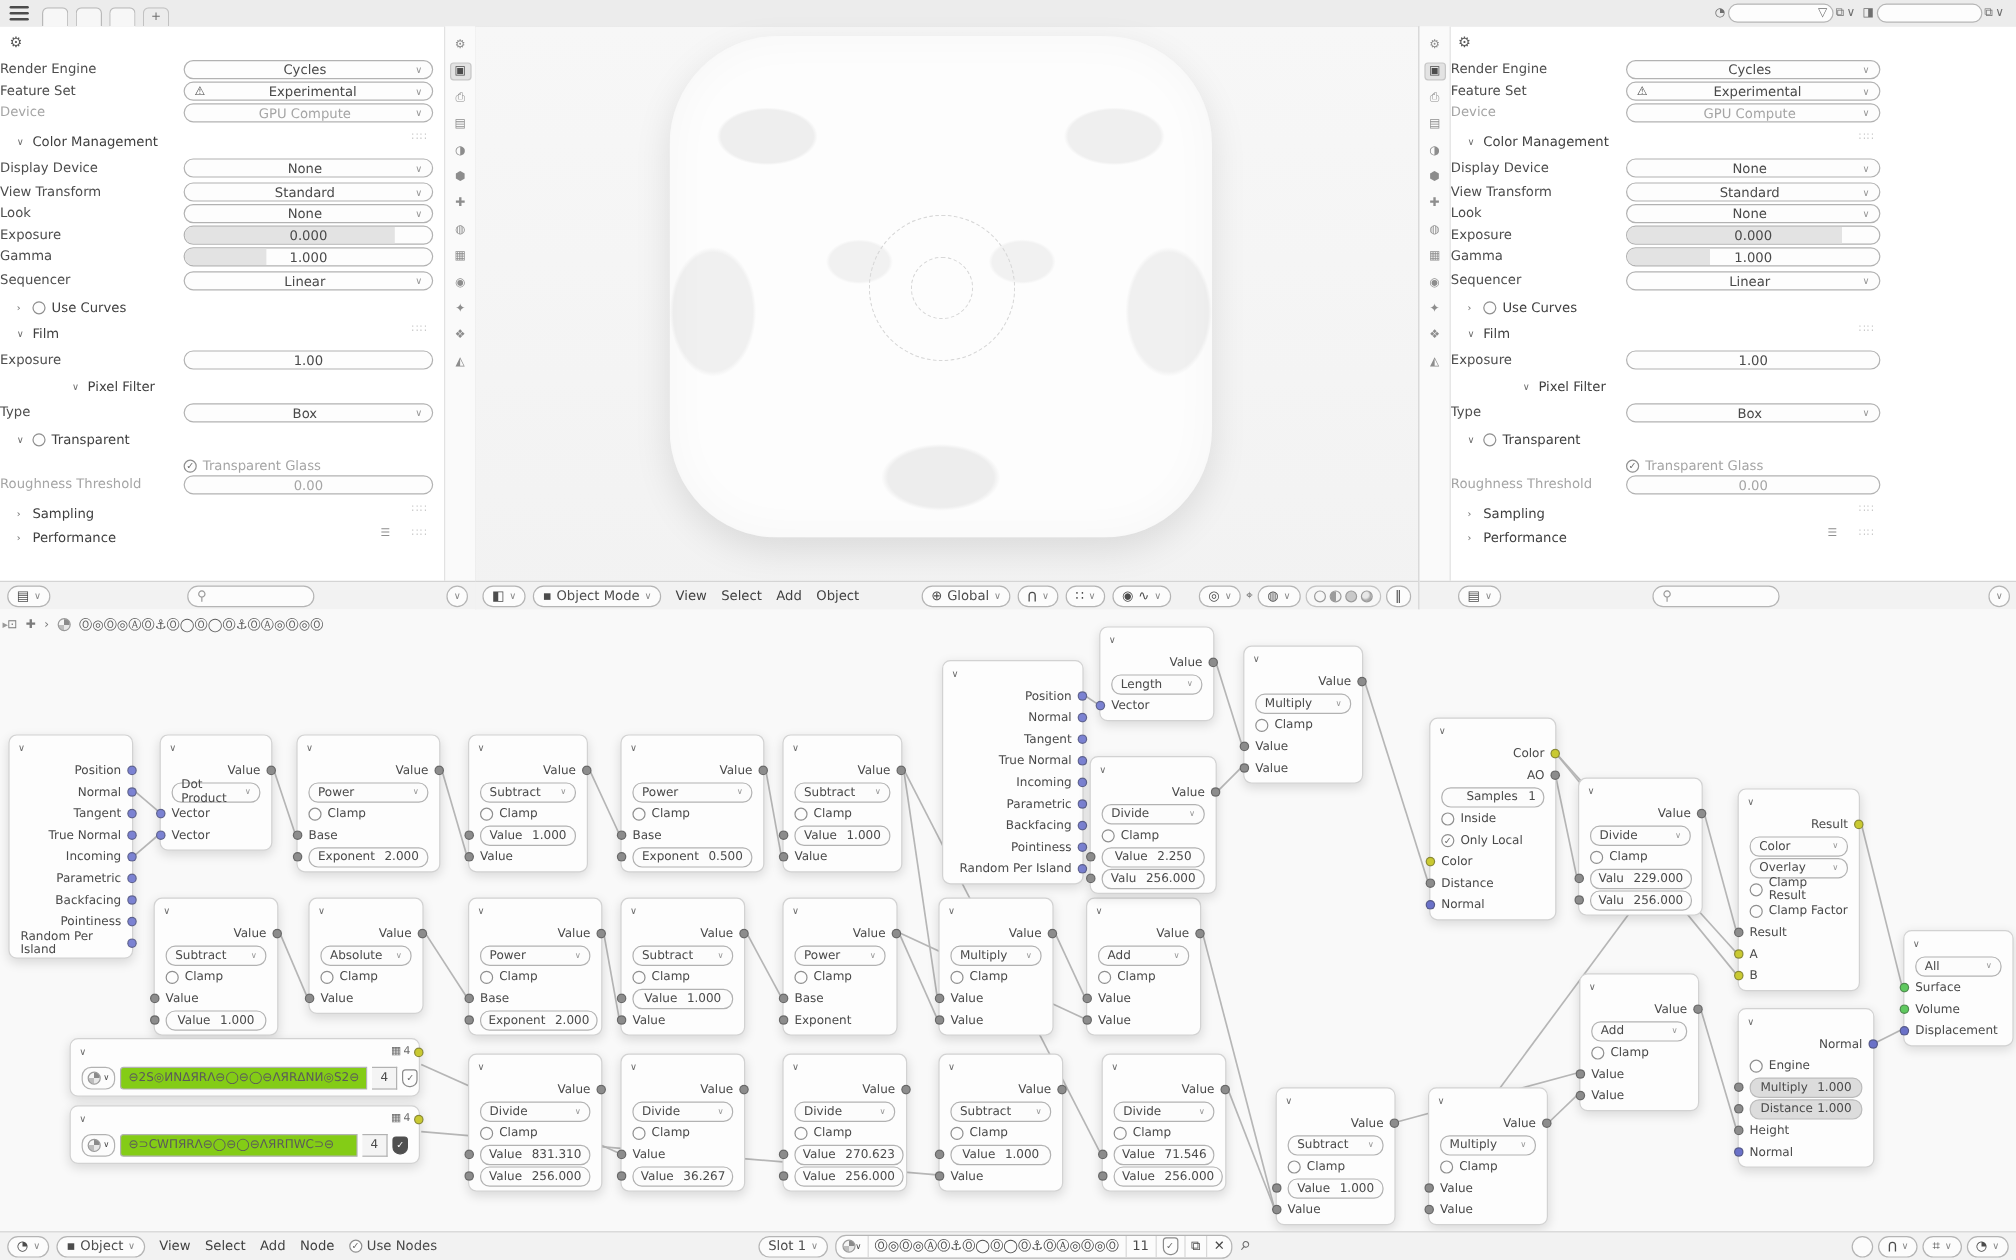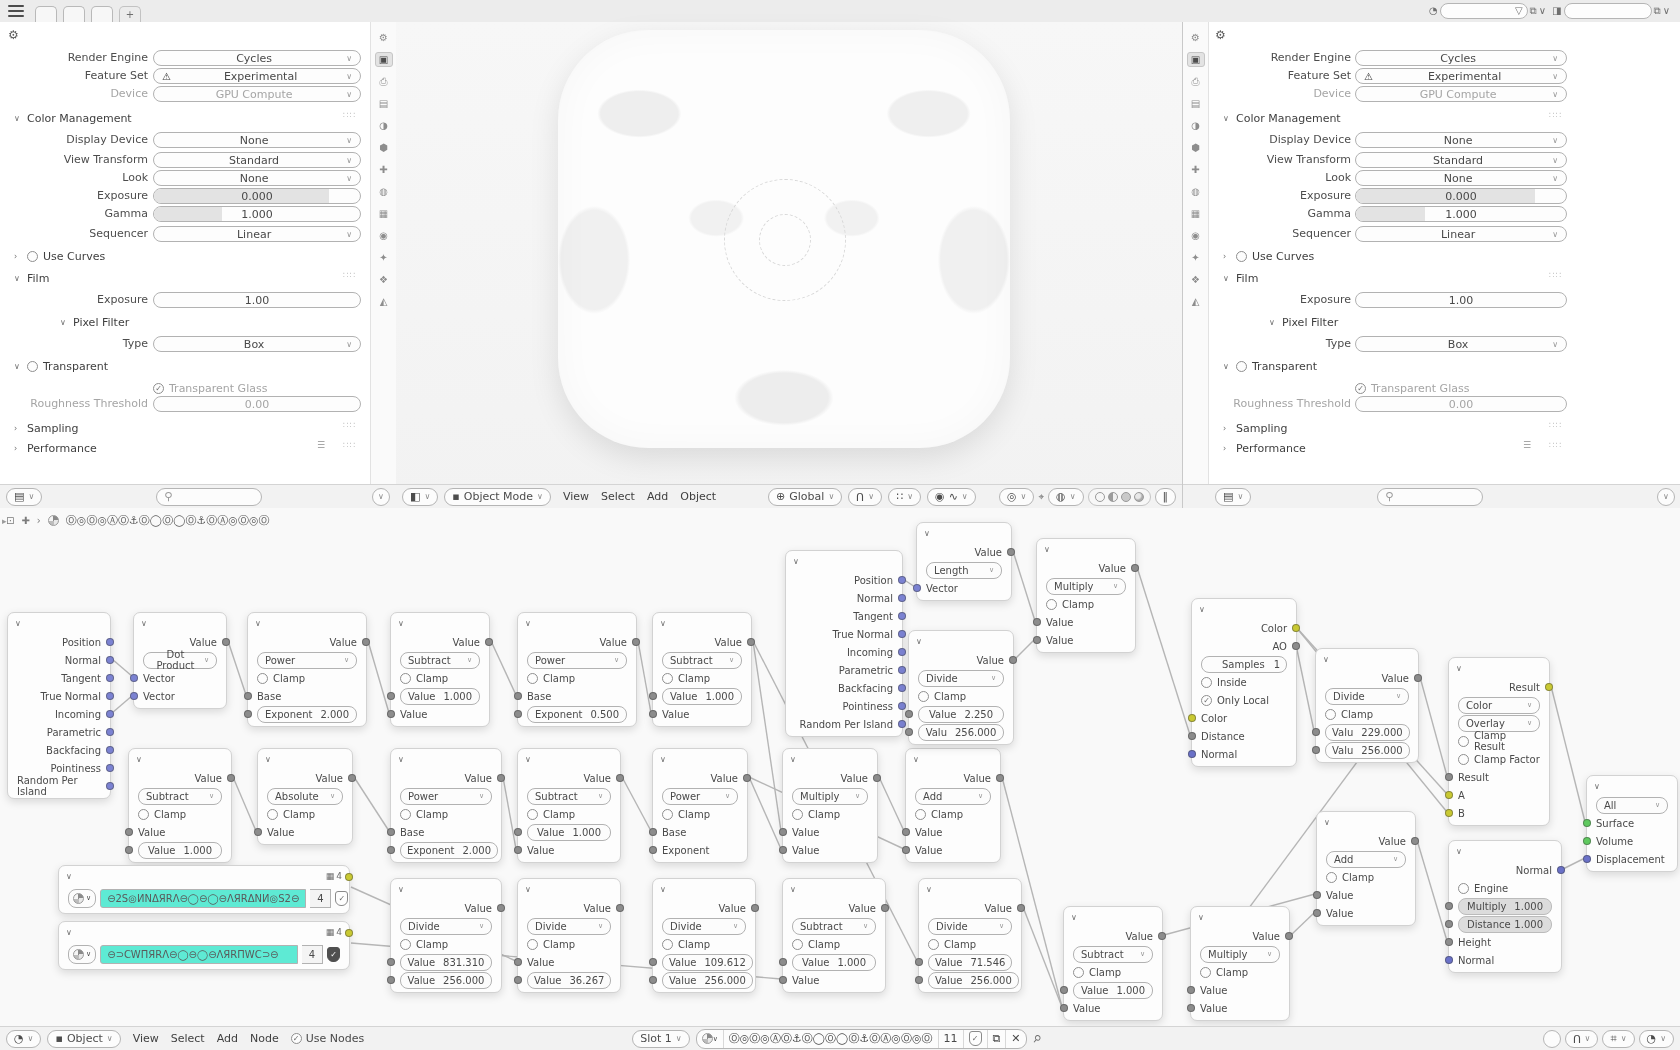--- a/index.html
+++ b/index.html
@@ -30,21 +30,21 @@
   #props-right{left:1182px;width:498px;border-left:1px solid #c9c9c9;}
   .props-body{position:absolute;top:0;bottom:24px;}
   #props-left .props-body{left:0;right:26px;}
   #props-right .props-body{left:26px;right:0;}
   .tabstrip{position:absolute;top:0;bottom:24px;width:26px;background:#fafafa;display:flex;flex-direction:column;align-items:center;padding-top:8px;gap:7px;box-sizing:border-box;}
   #props-left .tabstrip{right:0;border-left:1px solid #e2e2e2;}
   #props-right .tabstrip{left:0;border-right:1px solid #e2e2e2;}
   .tabic{width:18px;height:15px;display:flex;align-items:center;justify-content:center;color:#8d8d8d;font-size:10px;border-radius:3px;}
   .tabic.active{background:#e3e3e3;border:1px solid #c6c6c6;color:#4c4c4c;box-sizing:border-box;}
   .prow{position:absolute;display:flex;align-items:center;height:16px;}
-  .plabel{position:absolute;text-align:right;color:#4d4d4d;}
+  .plabel{position:absolute;color:#4d4d4d;}
   .dim{color:#a5a5a5 !important;}
   .pfield{position:absolute;height:16px;border:1px solid #b2b2b2;border-radius:9px;background:#fdfdfd;display:flex;align-items:center;padding:0 8px;box-sizing:border-box;overflow:hidden;}
   .pfield .val{flex:1;text-align:center;}
   .pfield .cev{margin-left:auto;font-size:8px;color:#979797;}
   .pfield .fillbar{position:absolute;left:0;top:0;bottom:0;background:#e3e3e3;z-index:0;}
   .pfield span{position:relative;z-index:1;}
   .sechead{position:absolute;display:flex;align-items:center;gap:5px;color:#3f3f3f;height:16px;}
   .sechead .car{font-size:8px;color:#6f6f6f;width:8px;}
   .grip{position:absolute;color:#c9c9c9;font-size:9px;letter-spacing:1px;}
   .ckc{width:11px;height:11px;border:1px solid #8f8f8f;border-radius:50%;background:#fdfdfd;display:flex;align-items:center;justify-content:center;font-size:8px;color:#6c6c6c;box-sizing:border-box;flex:none;}
@@ -75,27 +75,27 @@
   #nodeed{position:absolute;left:0;top:508px;width:1680px;height:542px;background:#f9f9f9;}
   #links{position:absolute;left:0;top:0;pointer-events:none;}
   .node{position:absolute;background:#fdfdfd;border:1px solid #d2d2d2;border-radius:7px;box-shadow:0 3px 9px rgba(0,0,0,0.13);font-size:10px;color:#4a4a4a;box-sizing:border-box;}
   .nhead{height:20px;display:flex;align-items:center;padding:0 7px;gap:5px;}
   .nhead .cev{font-size:8px;color:#6d6d6d;}
   .nhead .badge{margin-left:auto;display:flex;align-items:center;gap:2px;color:#6d6d6d;font-size:9px;}
   .nrow{position:relative;height:18px;display:flex;align-items:center;padding:0 9px;box-sizing:border-box;}
   .nrow.out{justify-content:flex-end;}
   .sock{position:absolute;width:8px;height:8px;border-radius:50%;border:1px solid rgba(60,60,60,0.45);box-sizing:border-box;top:5px;}
   .sock.si{left:-4px;} .sock.so{right:-4px;}
-  .ndrop{flex:1;height:15px;border:1px solid #b2b2b2;border-radius:8px;background:#fcfcfc;display:flex;align-items:center;padding:0 7px;gap:4px;text-align:center;}
+  .ndrop{flex:1;height:15px;border:1px solid #b2b2b2;border-radius:8px;background:#fcfcfc;display:flex;align-items:center;padding:0 7px;gap:4px;}
   .ndrop .cev{margin-left:auto;font-size:7px;color:#979797;}
   .nfield{flex:1;height:15px;border:1px solid #b2b2b2;border-radius:8px;background:#fcfcfc;display:flex;align-items:center;justify-content:center;gap:8px;padding:0 6px;}
   .nslider{flex:1;height:15px;border:1px solid #bbbbbb;border-radius:8px;background:#dcdcdc;display:flex;align-items:center;justify-content:space-between;padding:0 8px;}
   .idrow{display:flex;align-items:center;gap:4px;flex:1;height:17px;}
   .idsel{display:flex;align-items:center;gap:2px;border:1px solid #b2b2b2;border-radius:8px;height:17px;padding:0 4px;background:#fcfcfc;}
-  .idname{flex:1;height:17px;border:1px solid #b2b2b2;border-radius:3px 0 0 3px;background:#5eead4;display:flex;align-items:center;padding:0 6px;overflow:hidden;white-space:nowrap;font-size:10px;color:#5a5a5a;}
+  .idname{flex:1;height:17px;border:1px solid #b2b2b2;border-radius:3px 0 0 3px;background:#84cc16;display:flex;align-items:center;padding:0 6px;overflow:hidden;white-space:nowrap;font-size:10px;color:#5a5a5a;}
   .idcount{width:20px;height:17px;border:1px solid #b2b2b2;border-left:none;background:#f4f4f4;display:flex;align-items:center;justify-content:center;}
   .shield{width:13px;height:15px;border:1px solid #8a8a8a;border-radius:3px 3px 6px 6px;display:flex;align-items:center;justify-content:center;font-size:8px;color:#6a6a6a;background:#fdfdfd;box-sizing:border-box;}
   .shield.fill{background:#4f4f4f;color:#ffffff;border-color:#4f4f4f;}
   #crumb{position:absolute;left:6px;top:5px;display:flex;align-items:center;gap:7px;color:#5c5c5c;}
   #crumb .cic{color:#7c7c7c;font-size:10px;}
   #nfooter{position:absolute;left:0;right:0;bottom:0;height:24px;background:#f2f2f2;border-top:1px solid #d4d4d4;display:flex;align-items:center;gap:6px;padding:0 6px;box-sizing:border-box;}
   .idchip{display:flex;align-items:center;height:18px;border:1px solid #b5b5b5;border-radius:9px;background:#fcfcfc;overflow:hidden;}
   .idchip>*{display:flex;align-items:center;height:100%;padding:0 5px;border-right:1px solid #d8d8d8;}
   .idchip>*:last-child{border-right:none;}
   .regionarrow{position:absolute;color:#9a9a9a;font-size:9px;}
@@ -988,21 +988,21 @@
             </div>
           </div>
           <div class="nrow">
             <span class="ckc" style="margin-right: 5px;"></span>
             <span>Clamp</span>
           </div>
           <div class="nrow">
             <span class="sock si" style="background: rgb(140, 140, 140);"></span>
             <div class="nfield">
               <span>Value</span>
-              <span>109.612</span>
+              <span>270.623</span>
             </div>
           </div>
           <div class="nrow">
             <span class="sock si" style="background: rgb(140, 140, 140);"></span>
             <div class="nfield">
               <span>Value</span>
               <span>256.000</span>
             </div>
           </div>
         </div>

